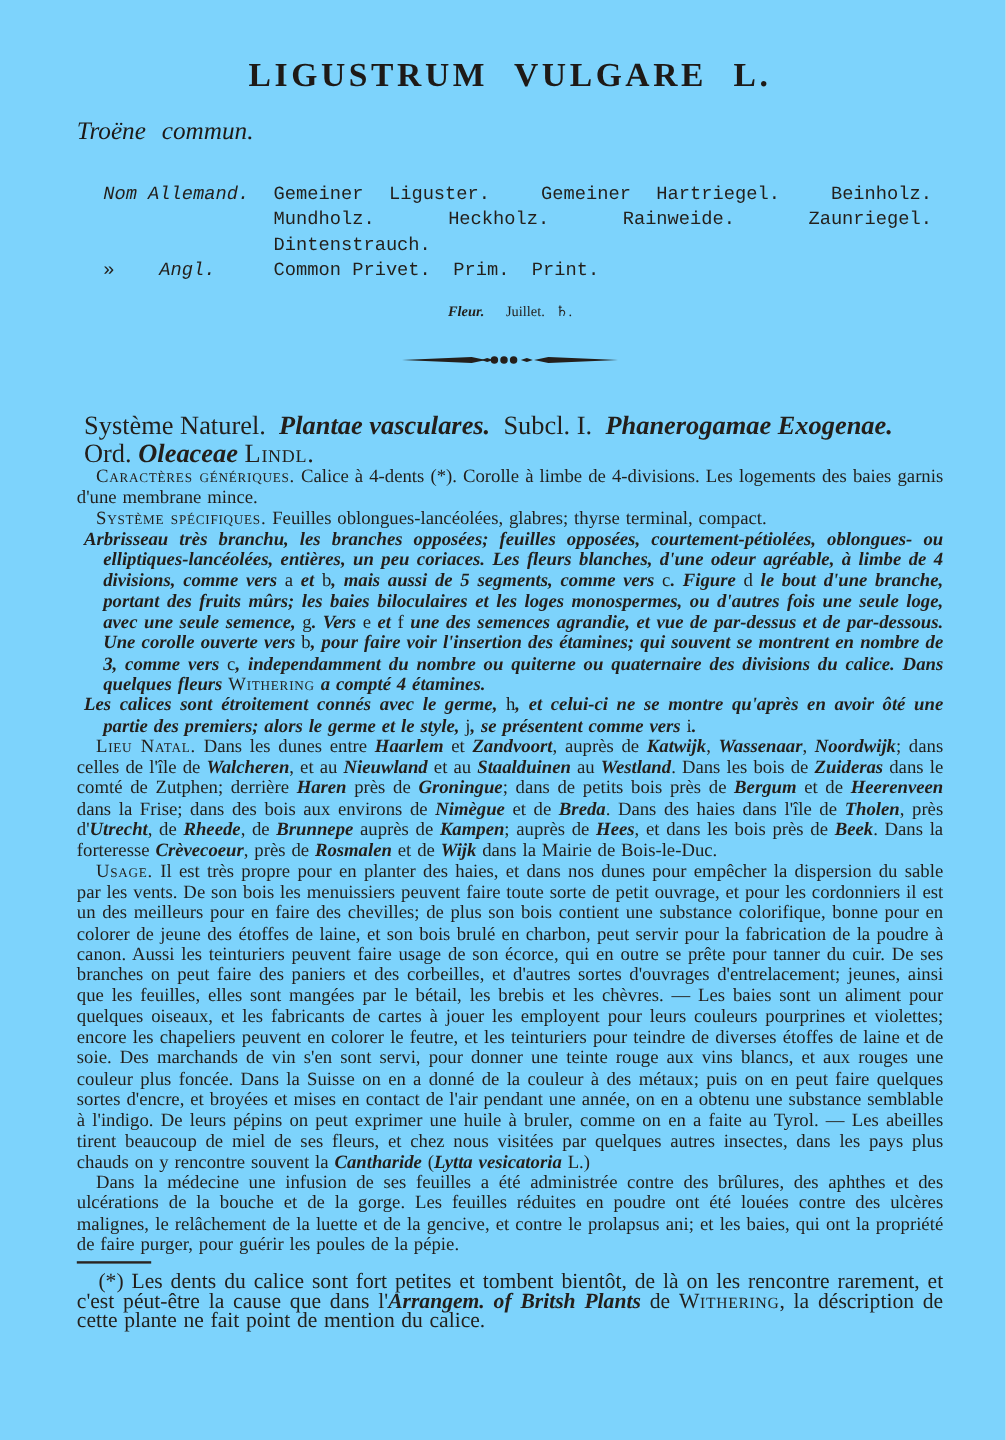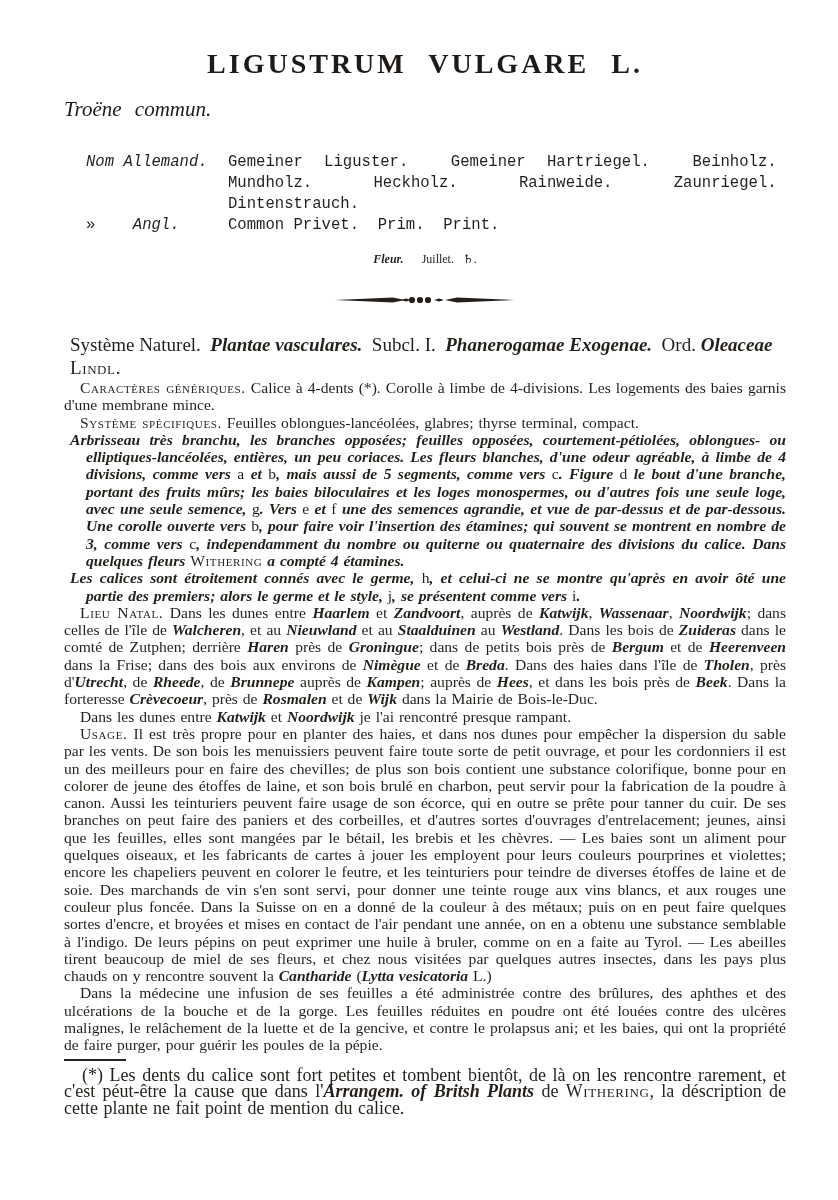--- a/index.html
+++ b/index.html
@@ -1,20 +1,20 @@
 <!DOCTYPE html>
 <html lang="fr"><head>
 <meta charset="utf-8">
 <style>
   html,body{margin:0;padding:0;background:#e9e7e2;}
   .page{
     position:relative;
     width:838px;height:1200px;
     margin:0 auto;
-    background:#ffffff;
+    background:#7dd3fc;
     box-sizing:border-box;
     padding:46px 52px 0 64px;
     color:#231f1b;
     font-family:"Liberation Serif","DejaVu Serif",serif;
     overflow:hidden;
   }
   
   .title{
     margin:0;text-align:center;
     font-size:28px;font-weight:bold;
@@ -29,21 +29,21 @@
   
   .names{margin-top:30px;padding-left:22px;font-size:15.6px;line-height:21px;}
   .names-row{display:grid;grid-template-columns:142px 1fr;font-family:Liberation Mono, monospace;}
   .names-label{white-space:pre-wrap;}
   .names-value{text-align:justify;}
   
   .fleur{margin-top:12px;text-align:center;font-size:12px;line-height:22px;word-spacing:6px;}
   
   .ornament{margin:22px auto 0;width:180px;height:16px;display:block;}
   
-  .classification{margin-top:26px;font-size:19px;line-height:22.5px;}
+  .classification{margin-top:36px;font-size:22px;line-height:22.5px;}
   .cls-line1{padding-left:6px;}
   .cls-line2{padding-left:146px;}
   
   .bodytext{font-size:15.6px;line-height:17.3px;text-align:justify;word-spacing:1px;}
   .bodytext p{margin:0;}
   .indent{text-indent:16px;}
   .para-desc{font-style:italic;font-weight:bold;padding-left:22px;text-indent:-16px;}
   
   .seg-n{font-style:normal;font-weight:normal;}
   .seg-i{font-style:italic;}
@@ -89,21 +89,20 @@
   <div class="classification">
     <div class="cls-line1"><span class="seg-n">Système Naturel.&nbsp; </span><span class="seg-bi">Plantae vasculares.</span><span class="seg-n">&nbsp; Subcl. I.&nbsp; </span><span class="seg-bi">Phanerogamae Exogenae.</span><span class="seg-n">&nbsp; Ord. </span><span class="seg-bi">Oleaceae</span><span class="seg-n"> </span><span class="seg-sc">Lindl.</span></div>
   </div>
 
   <div class="bodytext">
     <p class="indent"><span class="seg-sc">Caractères génériques.</span><span class="seg-n"> Calice à 4-dents (*). Corolle à limbe de 4-divisions. Les logements des baies garnis d'une membrane mince.</span></p>
     <p class="indent"><span class="seg-sc">Système spécifiques.</span><span class="seg-n"> Feuilles oblongues-lancéolées, glabres; thyrse terminal, compact.</span></p>
     <p class="para-desc"><span class="seg-i">Arbrisseau très branchu, les branches opposées; feuilles opposées, courtement-pétiolées, oblongues- ou elliptiques-lancéolées, entières, un peu coriaces. Les fleurs blanches, d'une odeur agréable, à limbe de 4 divisions, comme vers </span><span class="seg-n">a</span><span class="seg-i"> et </span><span class="seg-n">b</span><span class="seg-i">, mais aussi de 5 segments, comme vers </span><span class="seg-n">c</span><span class="seg-i">. Figure </span><span class="seg-n">d</span><span class="seg-i"> le bout d'une branche, portant des fruits mûrs; les baies biloculaires et les loges monospermes, ou d'autres fois une seule loge, avec une seule semence, </span><span class="seg-n">g</span><span class="seg-i">. Vers </span><span class="seg-n">e</span><span class="seg-i"> et </span><span class="seg-n">f</span><span class="seg-i"> une des semences agrandie, et vue de par-dessus et de par-dessous. Une corolle ouverte vers </span><span class="seg-n">b</span><span class="seg-i">, pour faire voir l'insertion des étamines; qui souvent se montrent en nombre de 3, comme vers </span><span class="seg-n">c</span><span class="seg-i">, independamment du nombre ou quiterne ou quaternaire des divisions du calice. Dans quelques fleurs </span><span class="seg-sc">Withering</span><span class="seg-i"> a compté 4 étamines.</span></p>
     <p class="para-desc"><span class="seg-i">Les calices sont étroitement connés avec le germe, </span><span class="seg-n">h</span><span class="seg-i">, et celui-ci ne se montre qu'après en avoir ôté une partie des premiers; alors le germe et le style, </span><span class="seg-n">j</span><span class="seg-i">, se présentent comme vers </span><span class="seg-n">i</span><span class="seg-i">.</span></p>
     <p class="indent"><span class="seg-sc">Lieu Natal.</span><span class="seg-n"> Dans les dunes entre </span><span class="seg-bi">Haarlem</span><span class="seg-n"> et </span><span class="seg-bi">Zandvoort</span><span class="seg-n">, auprès de </span><span class="seg-bi">Katwijk</span><span class="seg-n">, </span><span class="seg-bi">Wassenaar</span><span class="seg-n">, </span><span class="seg-bi">Noordwijk</span><span class="seg-n">; dans celles de l'île de </span><span class="seg-bi">Walcheren</span><span class="seg-n">, et au </span><span class="seg-bi">Nieuwland</span><span class="seg-n"> et au </span><span class="seg-bi">Staalduinen</span><span class="seg-n"> au </span><span class="seg-bi">Westland</span><span class="seg-n">. Dans les bois de </span><span class="seg-bi">Zuideras</span><span class="seg-n"> dans le comté de Zutphen; derrière </span><span class="seg-bi">Haren</span><span class="seg-n"> près de </span><span class="seg-bi">Groningue</span><span class="seg-n">; dans de petits bois près de </span><span class="seg-bi">Bergum</span><span class="seg-n"> et de </span><span class="seg-bi">Heerenveen</span><span class="seg-n"> dans la Frise; dans des bois aux environs de </span><span class="seg-bi">Nimègue</span><span class="seg-n"> et de </span><span class="seg-bi">Breda</span><span class="seg-n">. Dans des haies dans l'île de </span><span class="seg-bi">Tholen</span><span class="seg-n">, près d'</span><span class="seg-bi">Utrecht</span><span class="seg-n">, de </span><span class="seg-bi">Rheede</span><span class="seg-n">, de </span><span class="seg-bi">Brunnepe</span><span class="seg-n"> auprès de </span><span class="seg-bi">Kampen</span><span class="seg-n">; auprès de </span><span class="seg-bi">Hees</span><span class="seg-n">, et dans les bois près de </span><span class="seg-bi">Beek</span><span class="seg-n">. Dans la forteresse </span><span class="seg-bi">Crèvecoeur</span><span class="seg-n">, près de </span><span class="seg-bi">Rosmalen</span><span class="seg-n"> et de </span><span class="seg-bi">Wijk</span><span class="seg-n"> dans la Mairie de Bois-le-Duc.</span></p>
-    <p class="indent"><span class="seg-n">Dans les dunes entre </span><span class="seg-bi">Katwijk</span><span class="seg-n"> et </span><span class="seg-bi">Noordwijk</span><span class="seg-n"> je l'ai rencontré presque rampant.</span></p>
     <p class="indent"><span class="seg-sc">Usage.</span><span class="seg-n"> Il est très propre pour en planter des haies, et dans nos dunes pour empêcher la dispersion du sable par les vents. De son bois les menuissiers peuvent faire toute sorte de petit ouvrage, et pour les cordonniers il est un des meilleurs pour en faire des chevilles; de plus son bois contient une substance colorifique, bonne pour en colorer de jeune des étoffes de laine, et son bois brulé en charbon, peut servir pour la fabrication de la poudre à canon. Aussi les teinturiers peuvent faire usage de son écorce, qui en outre se prête pour tanner du cuir. De ses branches on peut faire des paniers et des corbeilles, et d'autres sortes d'ouvrages d'entrelacement; jeunes, ainsi que les feuilles, elles sont mangées par le bétail, les brebis et les chèvres. — Les baies sont un aliment pour quelques oiseaux, et les fabricants de cartes à jouer les employent pour leurs couleurs pourprines et violettes; encore les chapeliers peuvent en colorer le feutre, et les teinturiers pour teindre de diverses étoffes de laine et de soie. Des marchands de vin s'en sont servi, pour donner une teinte rouge aux vins blancs, et aux rouges une couleur plus foncée. Dans la Suisse on en a donné de la couleur à des métaux; puis on en peut faire quelques sortes d'encre, et broyées et mises en contact de l'air pendant une année, on en a obtenu une substance semblable à l'indigo. De leurs pépins on peut exprimer une huile à bruler, comme on en a faite au Tyrol. — Les abeilles tirent beaucoup de miel de ses fleurs, et chez nous visitées par quelques autres insectes, dans les pays plus chauds on y rencontre souvent la </span><span class="seg-bi">Cantharide</span><span class="seg-n"> (</span><span class="seg-bi">Lytta vesicatoria</span><span class="seg-n"> L.)</span></p>
     <p class="indent"><span class="seg-n">Dans la médecine une infusion de ses feuilles a été administrée contre des brûlures, des aphthes et des ulcérations de la bouche et de la gorge. Les feuilles réduites en poudre ont été louées contre des ulcères malignes, le relâchement de la luette et de la gencive, et contre le prolapsus ani; et les baies, qui ont la propriété de faire purger, pour guérir les poules de la pépie.</span></p>
   </div>
 
   <div class="footnote">
     <div class="footnote-rule"></div>
     <p class="fn-text"><span class="seg-n">(*) Les dents du calice sont fort petites et tombent bientôt, de là on les rencontre rarement, et c'est péut-être la cause que dans l'</span><span class="seg-bi">Arrangem. of Britsh Plants</span><span class="seg-n"> de </span><span class="seg-sc">Withering</span><span class="seg-n">, la déscription de cette plante ne fait point de mention du calice.</span></p>
   </div>
 
 </div>

